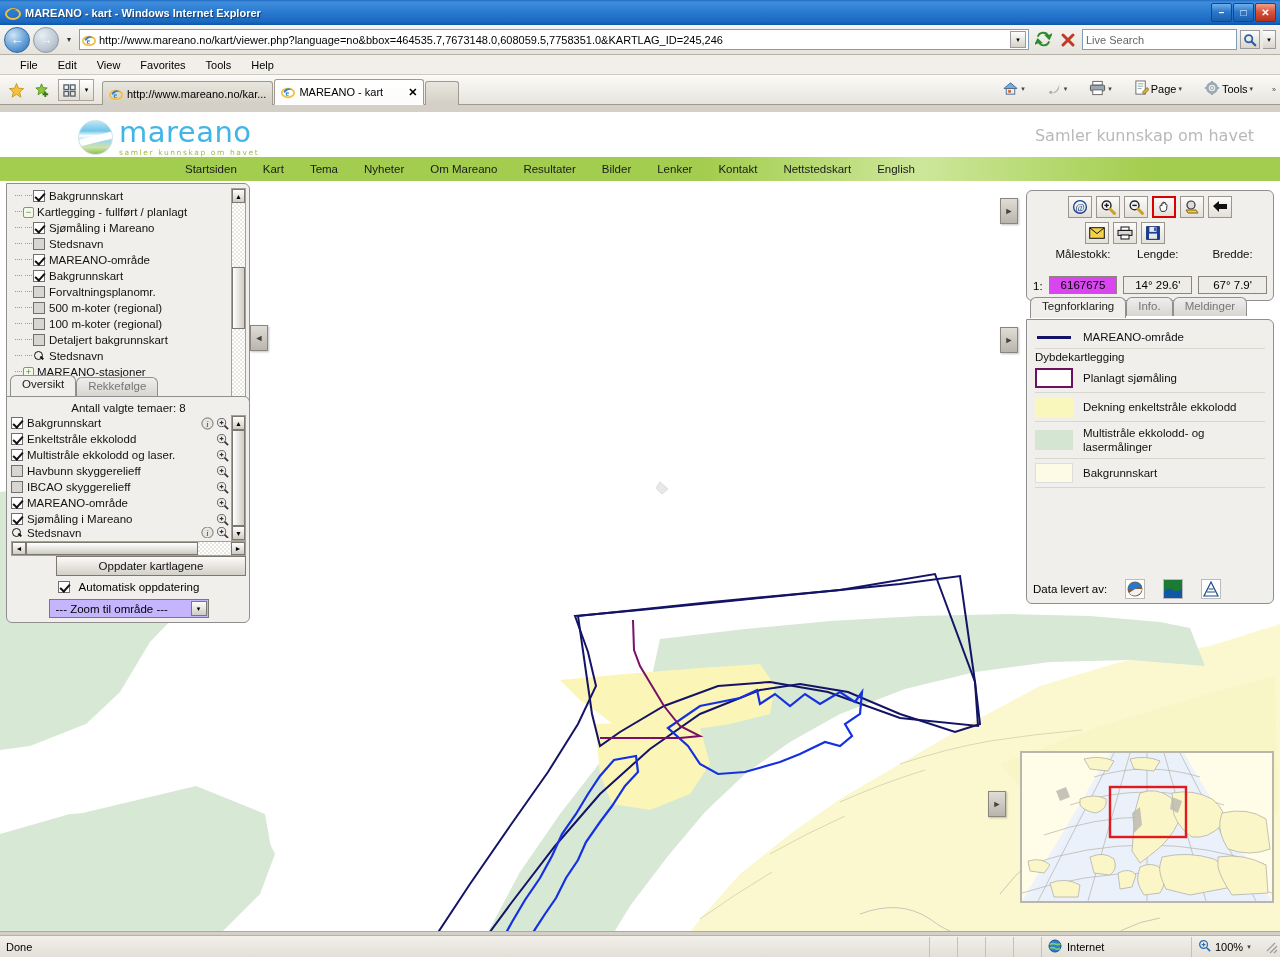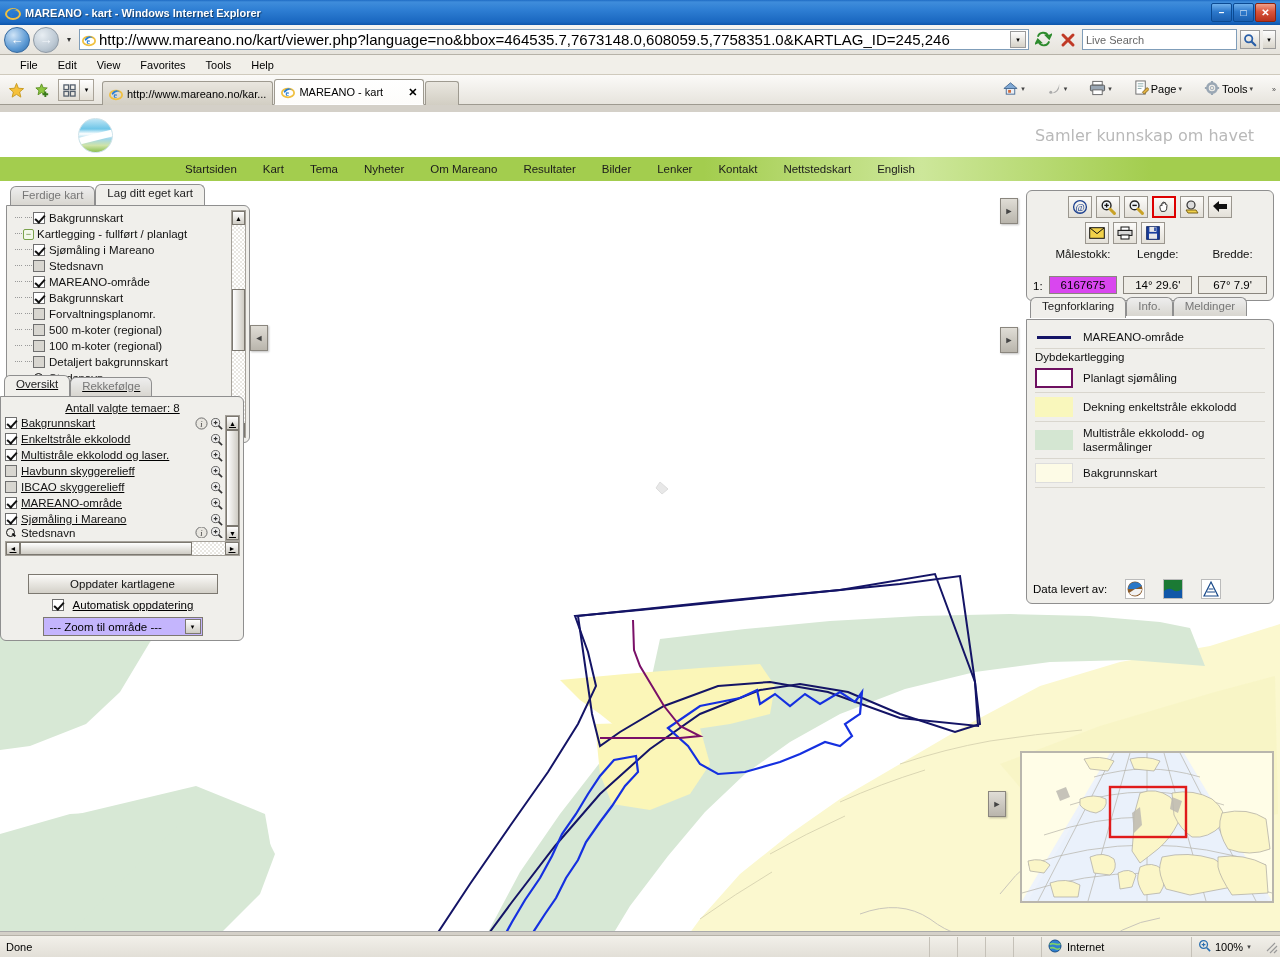--- a/index.html
+++ b/index.html
@@ -39,21 +39,21 @@
     background:radial-gradient(circle at 35% 30%,#cfe4f7,#5d9ad4 60%,#2c6aa8);
     border:1px solid #35699f; display:flex;align-items:center;justify-content:center;
     color:#fff;font-size:13px;font-weight:bold;}
   .navbtn.dim{ background:radial-gradient(circle at 35% 30%,#e8eef3,#bdc9d4 60%,#95a3b0); border-color:#8f9aa5;color:#f2f6fa;}
   .navdrop{ width:14px;text-align:center;font-size:8px;color:#333;}
   .urlbox{
     flex:1 1 auto; height:21px; background:#fff;border:1px solid #7f9db9;
     display:flex;align-items:center;padding:0 2px;
   }
   .urlbox .favico{width:14px;height:14px;margin-right:3px;flex:0 0 auto;}
-  .urlbox .urltext{flex:1 1 auto;font-size:15px;white-space:nowrap;overflow:hidden;}
+  .urlbox .urltext{flex:1 1 auto;font-size:11px;white-space:nowrap;overflow:hidden;}
   .urlbox .combo{width:16px;height:17px;border:1px solid #9b9b9b;background:linear-gradient(to bottom,#fdfdfd,#d6d2c8);
     display:flex;align-items:center;justify-content:center;font-size:7px;}
   .ibtn{width:22px;height:22px;display:flex;align-items:center;justify-content:center;}
   .searchbox{width:155px;height:21px;background:#fff;border:1px solid #7f9db9;display:flex;align-items:center;padding:0 3px;}
   .searchbox .ph{flex:1 1 auto;color:#666;font-size:11px;}
   .sbtn{width:20px;height:19px;border:1px solid #9b9b9b;background:linear-gradient(to bottom,#fdfdfd,#d9d5cb);display:flex;align-items:center;justify-content:center;}
   .sdrop{width:13px;height:19px;border:1px solid #9b9b9b;border-left:none;background:linear-gradient(to bottom,#fdfdfd,#d9d5cb);display:flex;align-items:center;justify-content:center;font-size:7px;}
 
   
   .menubar{ height:20px;background:#f1efe9;display:flex;align-items:center;padding-left:10px;gap:0px;
@@ -137,27 +137,27 @@
      display:flex;align-items:center;justify-content:center;font-size:7px;flex:0 0 auto;}
   .sthumb{background:linear-gradient(to right,#fff,#cfccc4);border:1px solid #7c7870;flex:0 0 auto;}
   .hscroll{height:15px;border:1px solid #a5a19a;display:flex;
      background-image:linear-gradient(45deg,#e9e7e2 25%,transparent 25%,transparent 75%,#e9e7e2 75%),
                       linear-gradient(45deg,#e9e7e2 25%,#fff 25%,#fff 75%,#e9e7e2 75%);
      background-size:4px 4px;background-position:0 0,2px 2px;}
   .harrow{width:14px;background:linear-gradient(to bottom,#fefefe,#cfccc4);border:1px solid #7c7870;
      display:flex;align-items:center;justify-content:center;font-size:7px;flex:0 0 auto;}
   .hthumb{background:linear-gradient(to bottom,#fff,#cfccc4);border:1px solid #7c7870;flex:0 0 auto;}
 
-  .leftpanel2{position:absolute;left:0;top:445px;width:244px;z-index:20;text-decoration:underline;}
+  .leftpanel2{position:absolute;left:6px;top:445px;width:244px;z-index:20;}
   .lcount{text-align:center;font-size:11.5px;padding:1px 0 1px 0;color:#111;}
   .lrow{display:flex;align-items:center;height:16px;font-size:11.5px;white-space:nowrap;color:#111;}
   .lrow .lbl{flex:1 1 auto;overflow:hidden;}
   .iconbtn{width:13px;height:13px;flex:0 0 auto;margin-left:2px;}
 
-  .btnrow{margin-top:18px;text-align:center;}
+  .btnrow{margin-top:0;text-align:right;}
   .bigbtn{width:190px;height:20px;border:1px solid #7c7870;background:linear-gradient(to bottom,#fbfaf8,#d3d0c8);
      font-size:11.5px;color:#111;display:inline-flex;align-items:center;justify-content:center;}
   .autorow{display:flex;align-items:center;justify-content:center;gap:5px;margin-top:5px;font-size:11.5px;}
   .selwrap{margin-top:6px;text-align:center;}
   .fakesel{width:160px;height:19px;border:1px solid #7c7870;background:#c4b5fd;display:inline-flex;align-items:center;
      font-size:11.5px;padding-left:6px;position:relative;}
   .fakesel .arr{position:absolute;right:1px;top:1px;width:16px;height:15px;background:linear-gradient(to bottom,#fdfdfd,#cfccc4);
      border:1px solid #7c7870;display:flex;align-items:center;justify-content:center;font-size:7px;}
 
   
@@ -442,44 +442,44 @@
       <path d="M633,326 L634,356 L640,372 L652,392 L664,412 L680,432 L700,442
                L680,444 L652,444 L622,444 L600,444" fill="none" stroke="#7a1068" stroke-width="2"></path>
 
       <path d="M660,188 L668,195 L662,200 L656,194 Z" fill="#e8e8e8" stroke="#ddd"></path>
     </svg>
 
   </div>
 
   <div class="logo-wrap" style="top:6px;">
     <span class="logo-mark"></span>
+    <span class="logo-text">
+      <div class="lt1">mareano</div>
+      <div class="lt2">samler kunnskap om havet</div>
+    </span>
   </div>
   <div class="tagline" style="top:14px;">Samler kunnskap om havet</div>
 
   <div class="greenbar" style="top:45px;">
     <div class="navitems">
       <span class="navitem">Startsiden</span>
       <span class="navitem">Kart</span>
       <span class="navitem">Tema</span>
       <span class="navitem">Nyheter</span>
       <span class="navitem">Om Mareano</span>
       <span class="navitem">Resultater</span>
       <span class="navitem">Bilder</span>
       <span class="navitem">Lenker</span>
       <span class="navitem">Kontakt</span>
       <span class="navitem">Nettstedskart</span>
       <span class="navitem">English</span>
     </div>
   </div>
 
   <div class="leftpanel" style="top:71px;">
-    <div class="tabrow">
-      <span class="ptab">Ferdige kart</span>
-      <span class="ptab active">Lag ditt eget kart</span>
-    </div>
     <div class="panelbox">
       <div class="treewrap">
         <div class="tree">
           <div class="tnode">
               <span class="tind dot"></span>
               <span class="tind dot"></span>
               <span class="chk on"></span>
               <span>Bakgrunnskart</span>
             </div>
           <div class="tnode">

